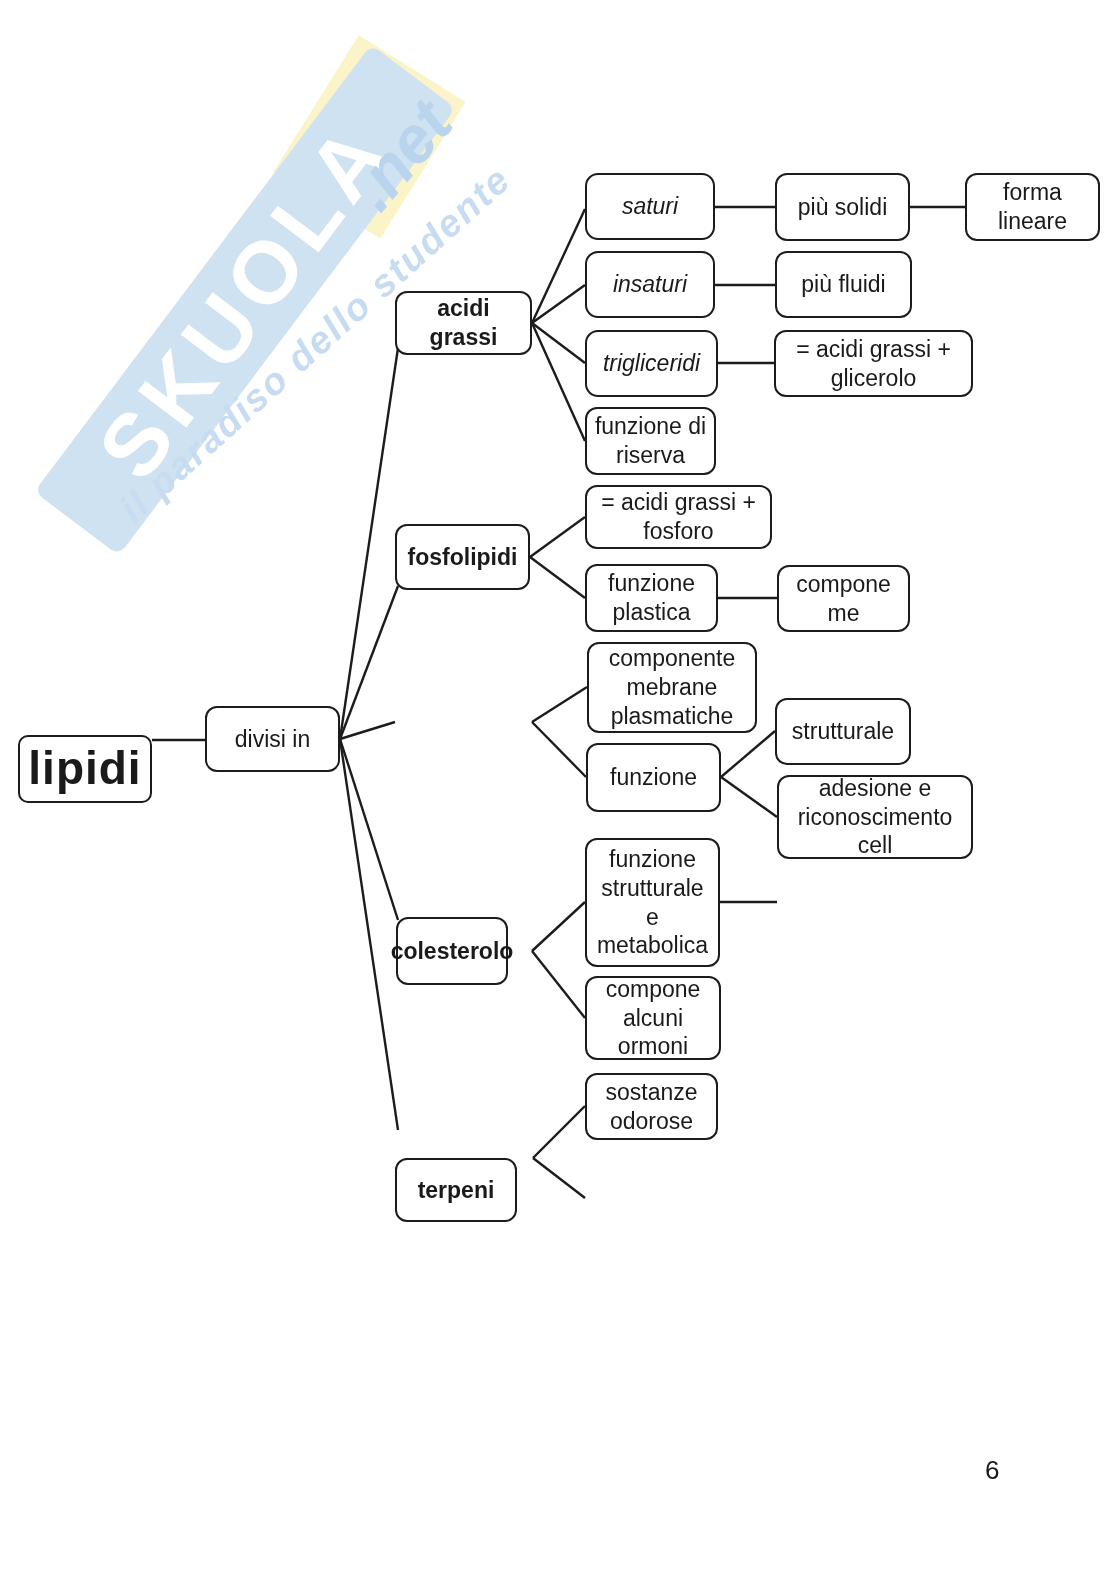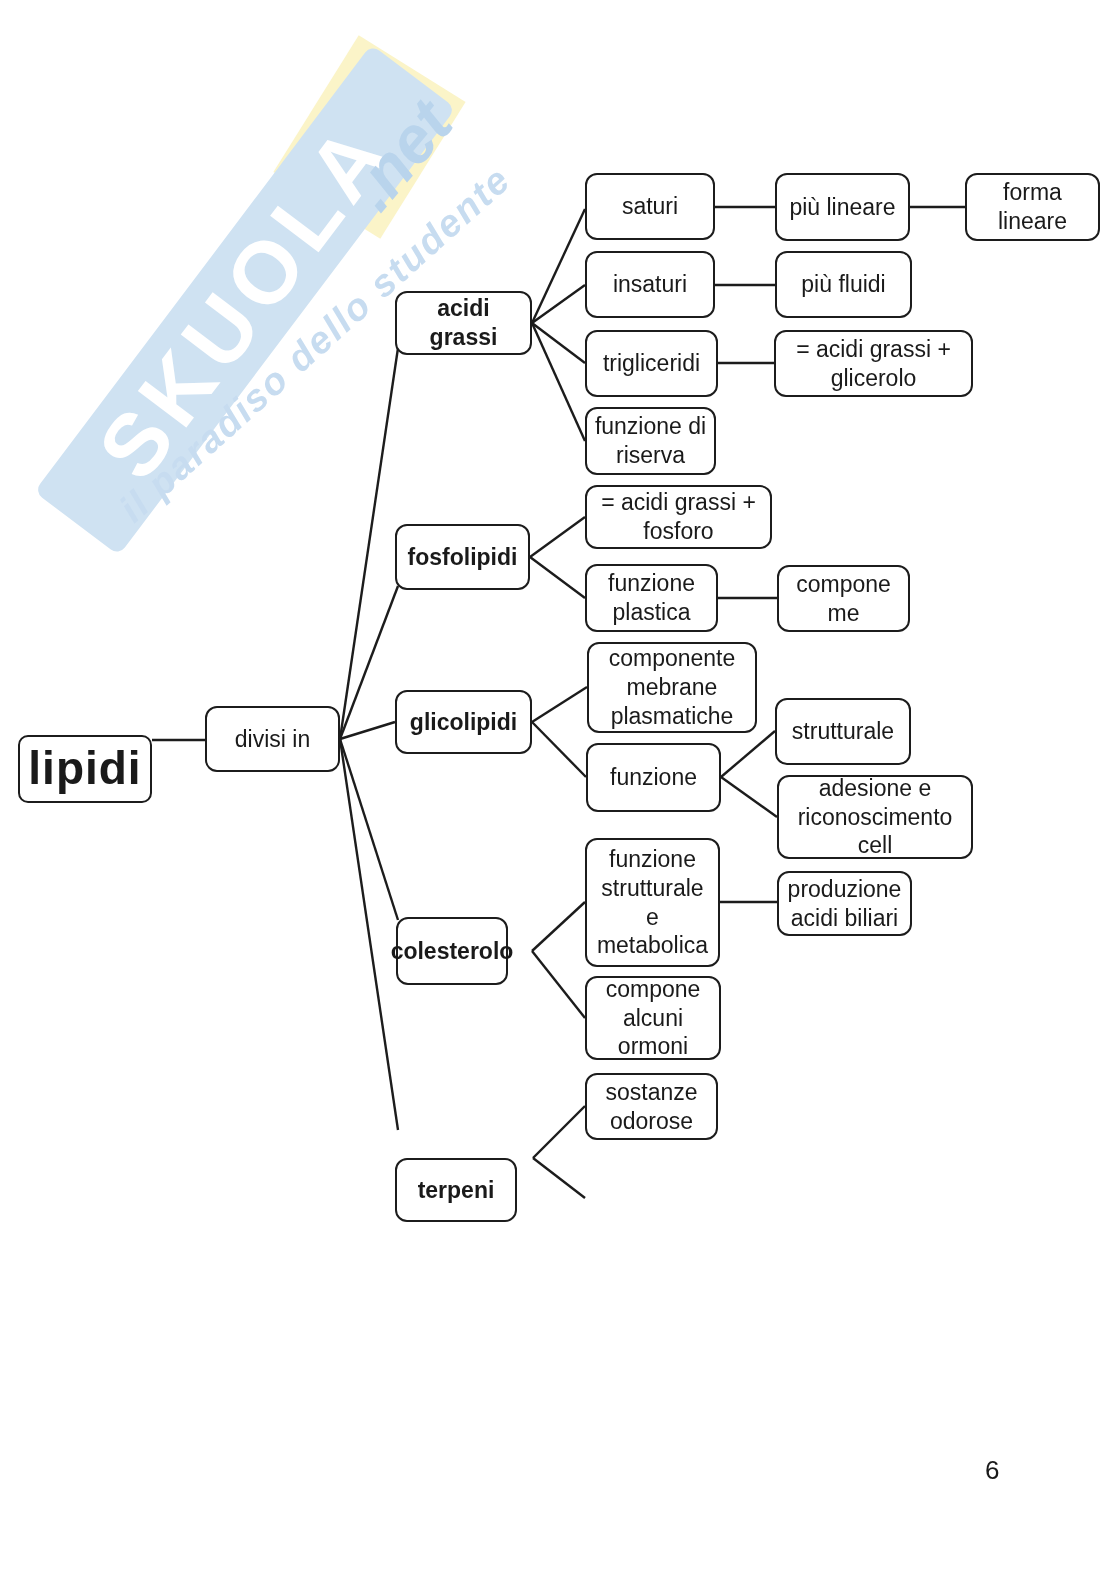--- a/index.html
+++ b/index.html
@@ -47,21 +47,21 @@
     box-sizing:border-box;
     display:flex;align-items:center;justify-content:center;
     text-align:center;
     border:2.5px solid #1c1c1c;border-radius:12px;
     background:#ffffff;
     font-size:23px;line-height:1.26;color:#1a1a1a;
     white-space:pre-line;
     padding:2px 4px;
   }
   .bold{font-weight:bold;}
-  .italic{}
+  .italic{font-style:italic;border-radius:13px;}
   .root{font-size:46px;font-weight:bold;border-radius:10px;letter-spacing:1px;margin-top:28px;}
   .pagenum{
     position:absolute;left:985px;top:1455px;
     font-size:26px;color:#1a1a1a;z-index:10;
   }
 </style>
 </head>
 <body>
 
 <div id="page">
@@ -102,31 +102,30 @@
       <line x1="533" y1="1158" x2="585" y2="1106"></line>
       <line x1="533" y1="1158" x2="585" y2="1198"></line>
     </g>
   </svg>
 
   <div class="node root" style="left:18px;top:707px;width:134px;height:68px">lipidi</div>
   <div class="node bold" style="left:395px;top:291px;width:137px;height:64px">acidi grassi</div>
 
   <div class="node" style="left:205px;top:706px;width:135px;height:66px">divisi in</div>
   <div class="node bold" style="left:395px;top:524px;width:135px;height:66px">fosfolipidi</div>
-  <div class="node bold" style="left:395px;top:690px;width:137px;height:64px">glicolipidi</div>
   <div class="node bold" style="left:396px;top:917px;width:112px;height:68px">colesterolo</div>
   <div class="node bold" style="left:395px;top:1158px;width:122px;height:64px">terpeni</div>
 
   <div class="node italic" style="left:585px;top:173px;width:130px;height:67px">saturi</div>
   <div class="node italic" style="left:585px;top:251px;width:130px;height:67px">insaturi</div>
   <div class="node italic" style="left:585px;top:330px;width:133px;height:67px">trigliceridi</div>
   <div class="node" style="left:585px;top:407px;width:131px;height:68px">funzione di
 riserva</div>
 
-  <div class="node" style="left:775px;top:173px;width:135px;height:68px">più lineare</div>
+  <div class="node" style="left:775px;top:173px;width:135px;height:68px">più solidi</div>
   <div class="node" style="left:965px;top:173px;width:135px;height:68px">forma
 lineare</div>
   <div class="node" style="left:775px;top:251px;width:137px;height:67px">più fluidi</div>
   <div class="node" style="left:774px;top:330px;width:199px;height:67px">= acidi grassi +
 glicerolo</div>
 
   <div class="node" style="left:585px;top:485px;width:187px;height:64px">= acidi grassi +
 fosforo</div>
   <div class="node" style="left:585px;top:564px;width:133px;height:68px">funzione
 plastica</div>
@@ -139,22 +138,20 @@
   <div class="node" style="left:586px;top:743px;width:135px;height:69px">funzione</div>
   <div class="node" style="left:775px;top:698px;width:136px;height:67px">strutturale</div>
   <div class="node" style="left:777px;top:775px;width:196px;height:84px">adesione e
 riconoscimento
 cell</div>
 
   <div class="node" style="left:585px;top:838px;width:135px;height:129px">funzione
 strutturale
 e
 metabolica</div>
-  <div class="node" style="left:777px;top:871px;width:135px;height:65px">produzione
-acidi biliari</div>
   <div class="node" style="left:585px;top:976px;width:136px;height:84px">compone
 alcuni
 ormoni</div>
 
   <div class="node" style="left:585px;top:1073px;width:133px;height:67px">sostanze
 odorose</div>
 
   <div class="pagenum">6</div>
 </div>
 

